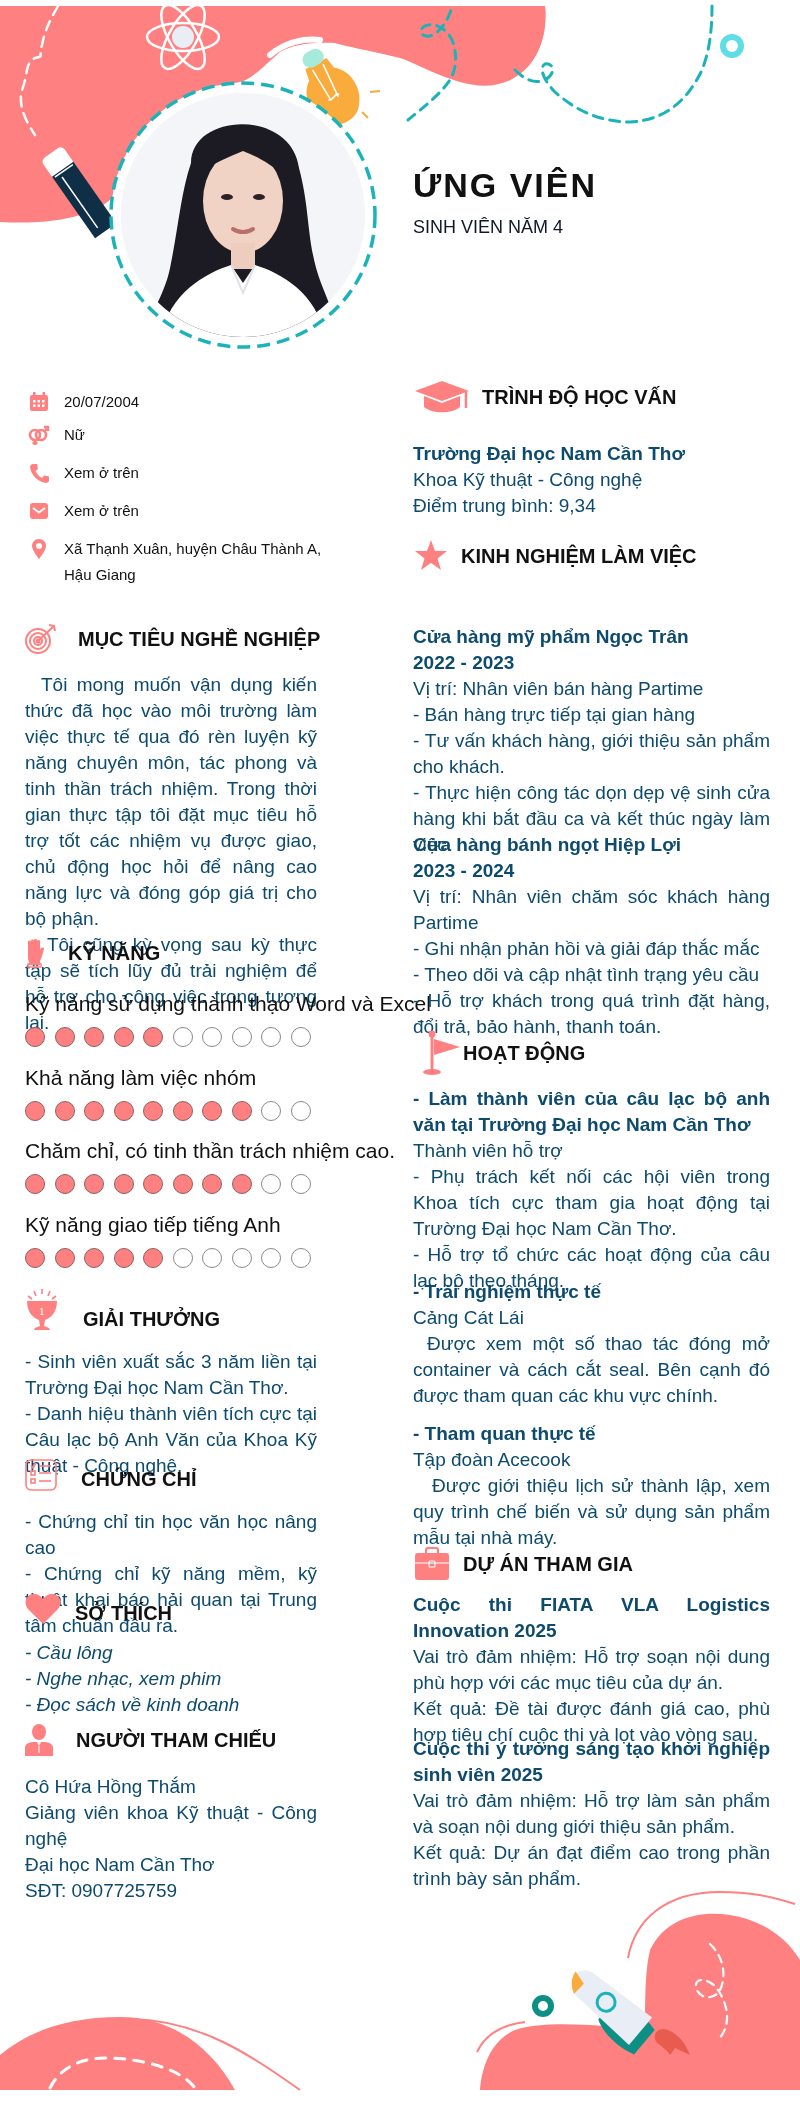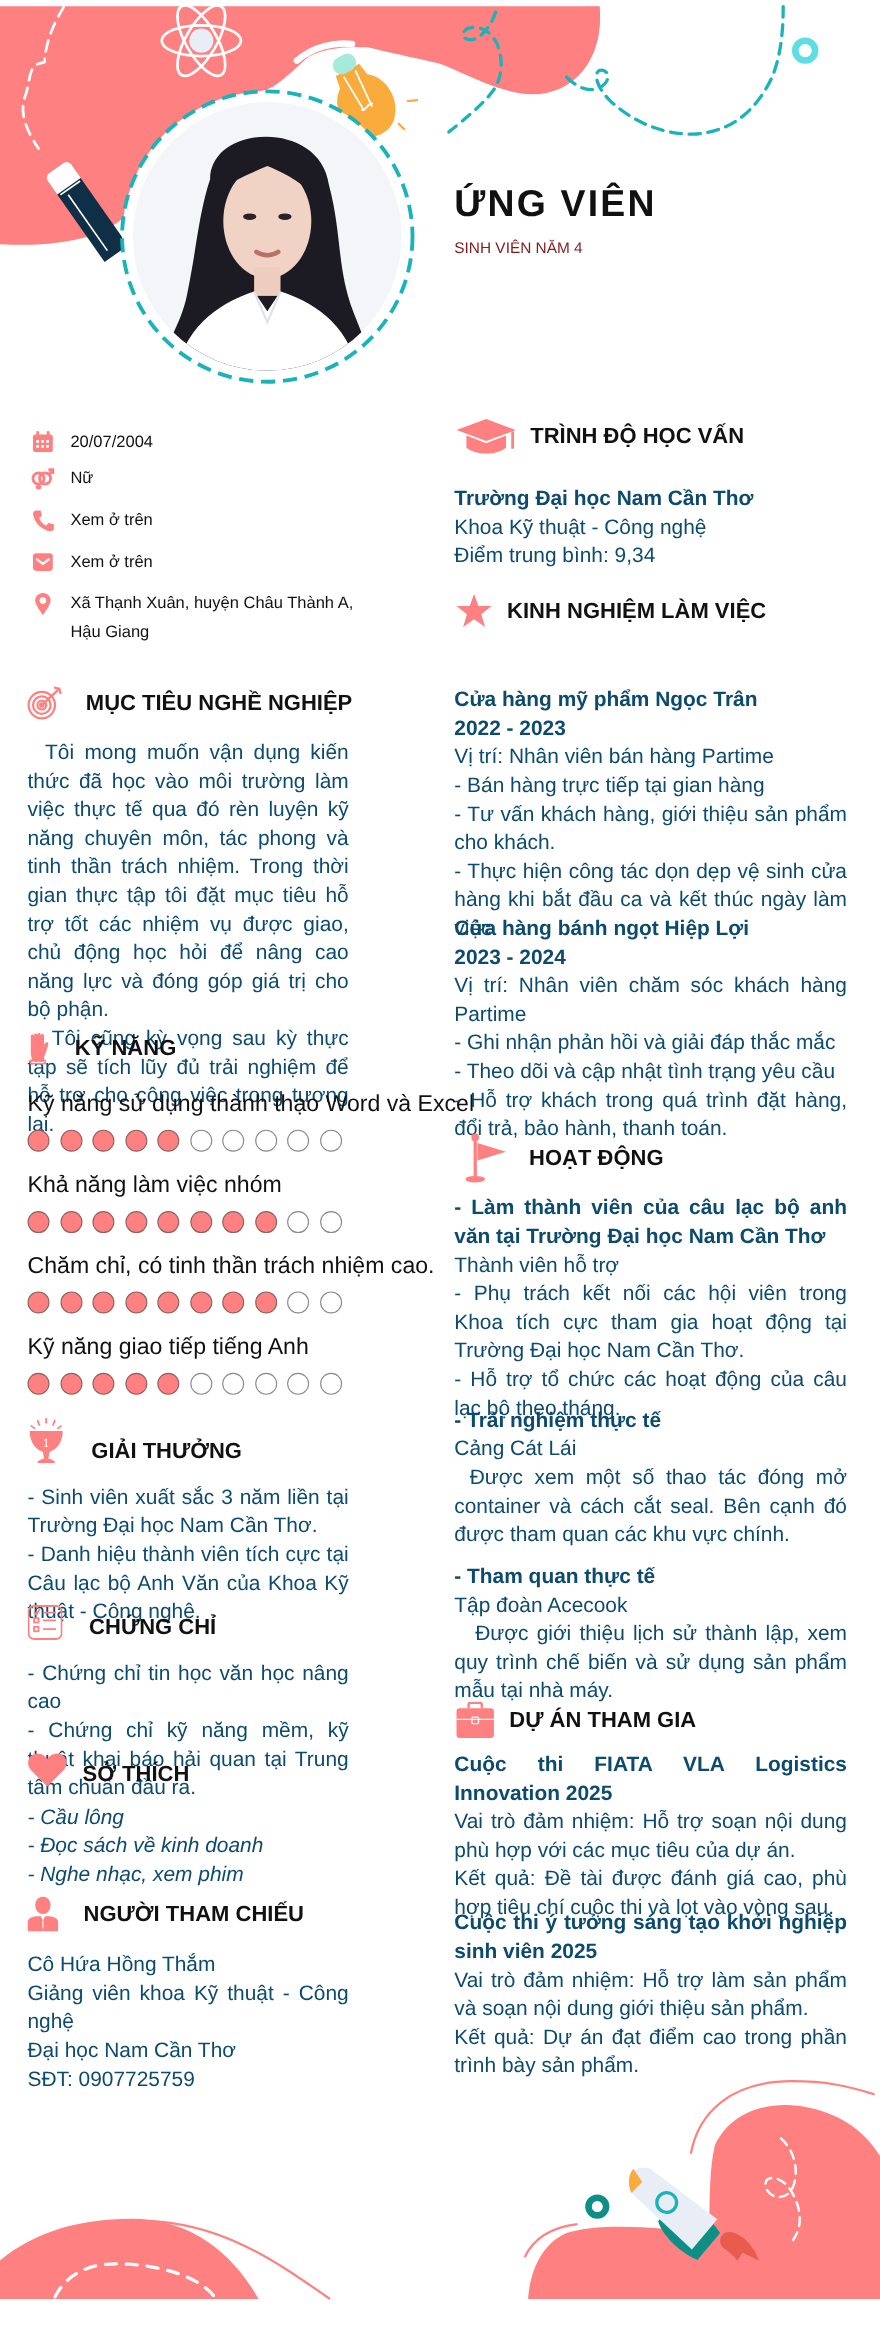--- a/index.html
+++ b/index.html
@@ -2,21 +2,21 @@
 <html><head>
 <meta charset="utf-8">
 <style>
   * { box-sizing: border-box; margin: 0; padding: 0; }
   html, body { width: 800px; height: 2116px; background: #ffffff; overflow: hidden; }
   body { position: relative; font-family: "Liberation Sans", "DejaVu Sans", sans-serif; color: #111111; }
   .deco { position: absolute; left: 0; top: 0; pointer-events: none; }
 
   
   .name { position: absolute; left: 413px; top: 166px; font-size: 34px; font-weight: 700; letter-spacing: 2px; color: #111; }
-  .subtitle { position: absolute; left: 413px; top: 217px; font-size: 14px; color: #7f1d1d; }
+  .subtitle { position: absolute; left: 413px; top: 217px; font-size: 18px; color: #0f172a; }
 
   
   .photo-wrap { position: absolute; left: 121px; top: 93px; width: 244px; height: 244px; border-radius: 50%; overflow: hidden; background: #f3f4f7; }
 
   
   .contact-row { position: absolute; left: 28px; display: flex; align-items: flex-start; font-size: 15px; line-height: 26px; color: #111; }
   .contact-row .ic { width: 22px; height: 22px; margin-right: 14px; margin-top: 2px; flex: 0 0 22px; }
   .contact-row .txt { width: 280px; }
 
   
@@ -266,22 +266,22 @@
 </div>
 
 <div class="sec-head" style="left:25px; top:1592px;">
   <svg class="sic" width="36" height="32" viewBox="0 0 36 32">
       <path d="M18,31 L3,16 C-2,10 1,1 9,1 C13,1 16,3 18,6 C20,3 23,1 27,1 C35,1 38,10 33,16 Z" fill="#ff8080"></path>
     </svg>
   <span class="stitle" style="margin-left:14px; margin-top:10px">SỞ THÍCH</span>
 </div>
 <div class="para" style="left:25px; top:1640px; width:292px;font-style:italic;">
   <p>- Cầu lông</p>
+  <p>- Nghe nhạc, xem phim</p>
   <p>- Đọc sách về kinh doanh</p>
-  <p>- Nghe nhạc, xem phim</p>
 </div>
 
 <div class="sec-head" style="left:25px; top:1724px;">
   <svg class="sic" width="28" height="32" viewBox="0 0 28 32">
       <ellipse cx="14" cy="8" rx="7" ry="8" fill="#ff8080"></ellipse>
       <path d="M0,32 L0,24 C0,20 4,18 9,18 L12,18 L14,22 L16,18 L19,18 C24,18 28,20 28,24 L28,32 Z" fill="#ff8080"></path>
       <line x1="14" y1="22" x2="14" y2="29" stroke="#ffffff" stroke-width="1"></line>
     </svg>
   <span class="stitle" style="margin-left:23px">NGƯỜI THAM CHIẾU</span>
 </div>
@@ -329,21 +329,21 @@
   <p>- Hỗ trợ khách trong quá trình đặt hàng, đổi trả, bảo hành, thanh toán.</p>
 </div>
 
 <div class="sec-head" style="left:423px; top:1030px;">
   <svg class="sic" width="38" height="46" viewBox="0 0 38 46">
       <circle cx="9" cy="4" r="3.5" fill="#ff8080"></circle>
       <rect x="7.5" y="5" width="3" height="36" fill="#ff8080"></rect>
       <ellipse cx="9" cy="42" rx="9" ry="3" fill="#ff8080"></ellipse>
       <path d="M11,9 L37,17 L11,25 Z" fill="#ff8080"></path>
     </svg>
-  <span class="stitle" style="margin-left:20px">HOẠT ĐỘNG</span>
+  <span class="stitle" style="margin-left:2px">HOẠT ĐỘNG</span>
 </div>
 <div class="para" style="left:413px; top:1086px; width:357px;">
   <p class="b">- Làm thành viên của câu lạc bộ anh văn tại Trường Đại học Nam Cần Thơ</p>
   <p>Thành viên hỗ trợ</p>
   <p>- Phụ trách kết nối các hội viên trong Khoa tích cực tham gia hoạt động tại Trường Đại học Nam Cần Thơ.</p>
   <p>- Hỗ trợ tổ chức các hoạt động của câu lạc bộ theo tháng.</p>
 </div>
 <div class="para" style="left:413px; top:1279px; width:357px;">
   <p class="b">- Trải nghiệm thực tế</p>
   <p>Cảng Cát Lái</p>

